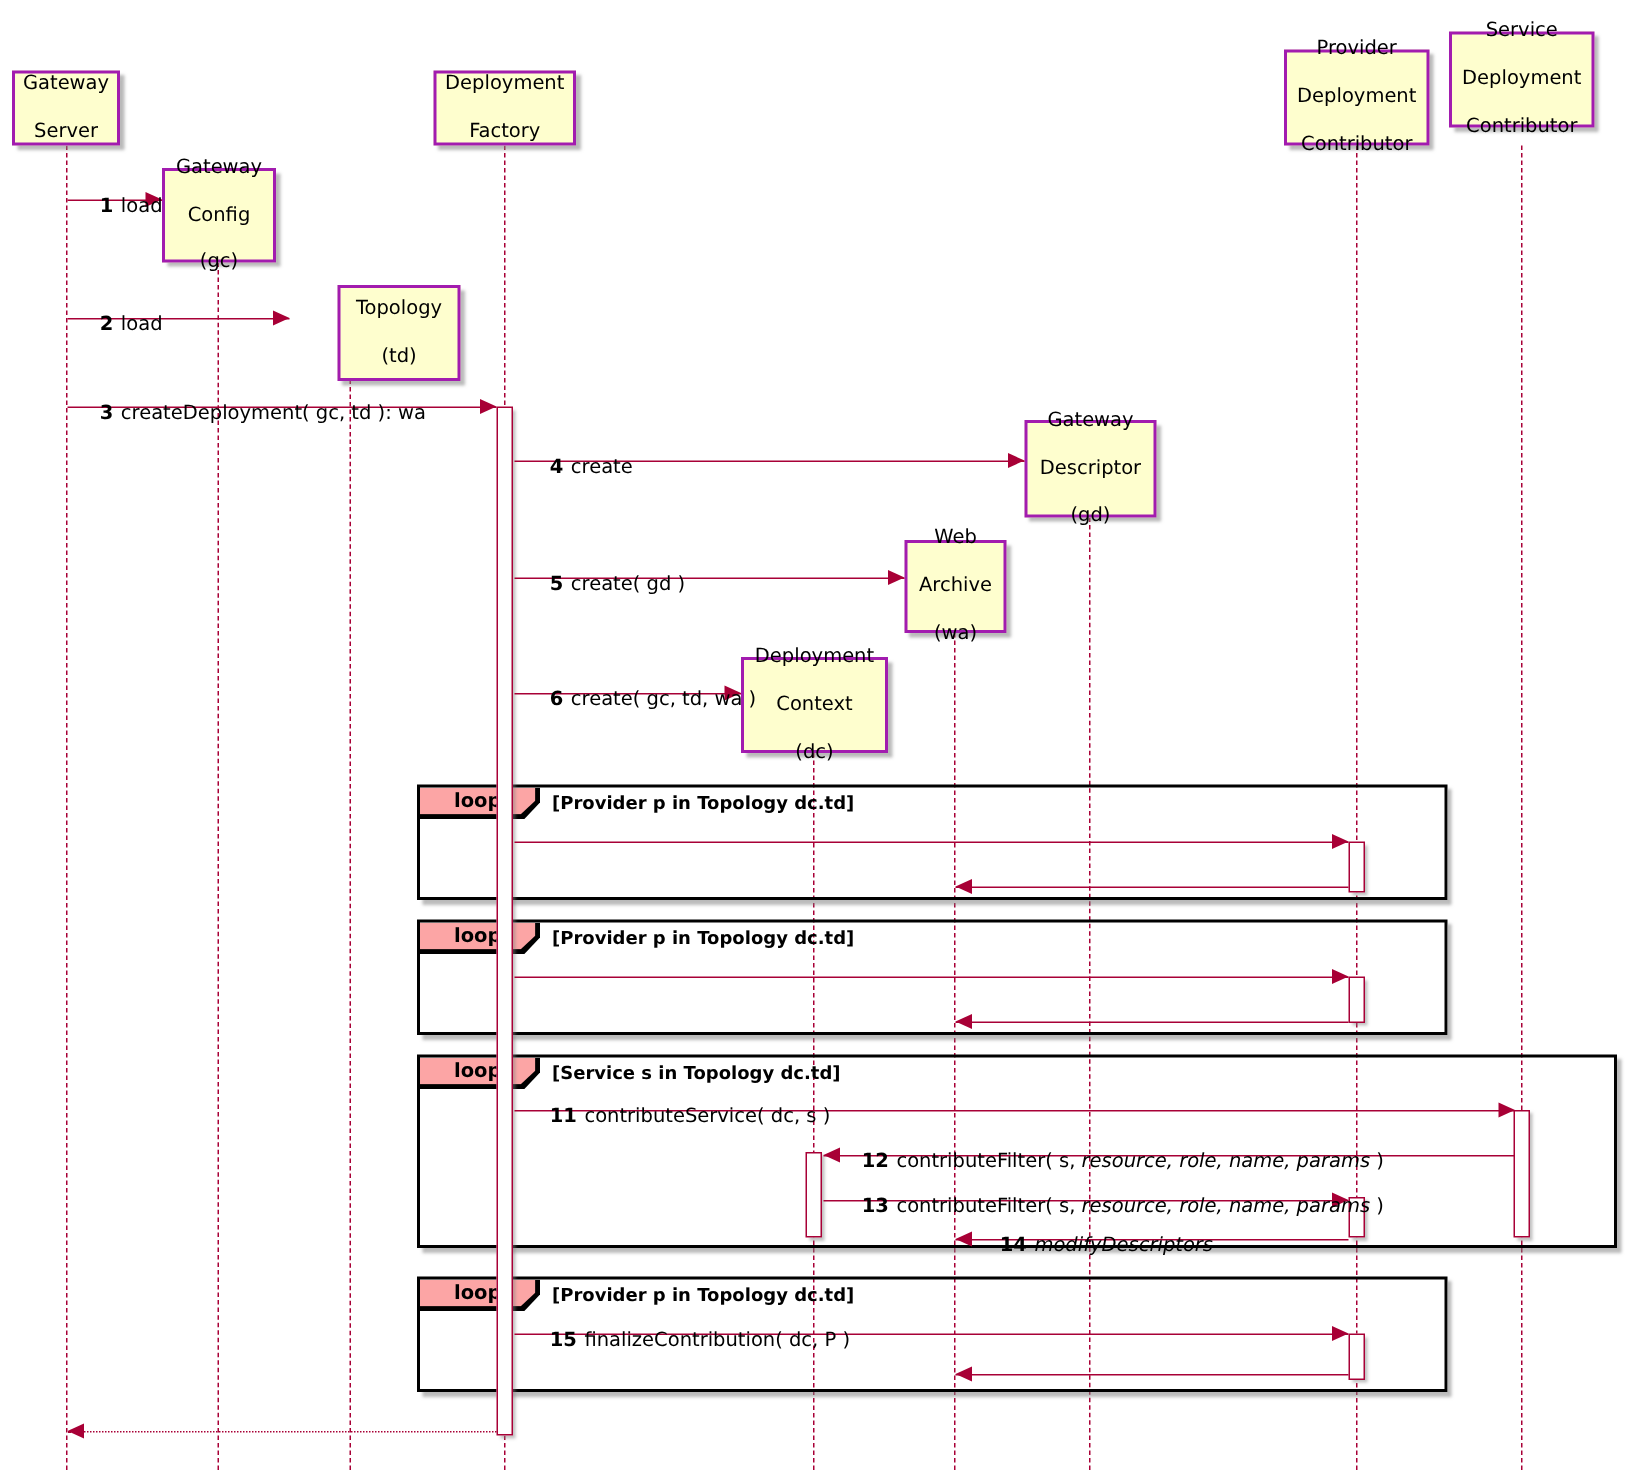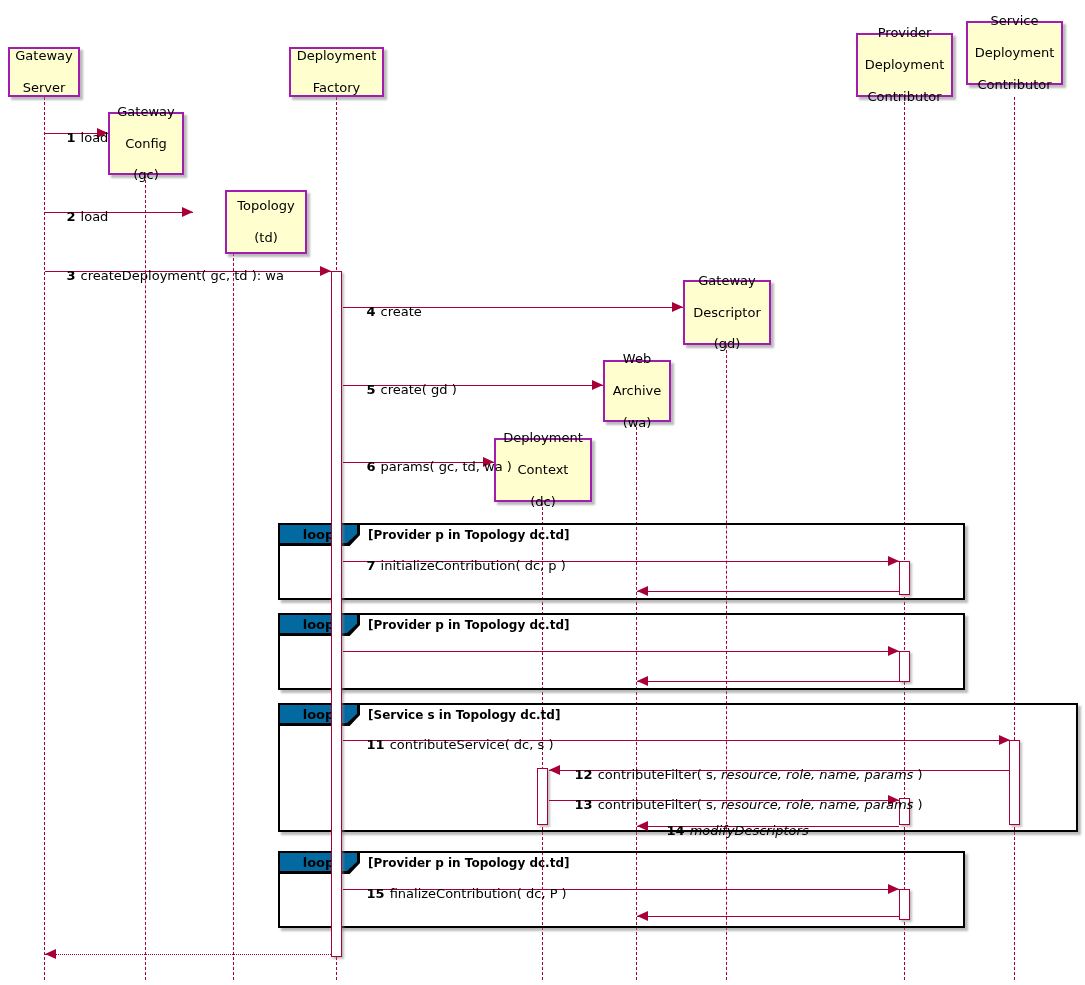--- a/index.html
+++ b/index.html
@@ -11,21 +11,21 @@
   .pbox{position:absolute;background:#FEFECE;border:2px solid #a21caf;
         box-shadow:3px 3px 2px rgba(130,130,130,.55);box-sizing:border-box;
         display:flex;flex-direction:column;align-items:center;justify-content:center;
         font-size:13px;line-height:1.22;text-align:center;gap:16px;}
   .bar{position:absolute;width:11px;background:#fff;border:1px solid #A80036;
        box-sizing:border-box;box-shadow:2px 2px 2px rgba(130,130,130,.5);}
   .frame{position:absolute;border:2px solid #000;box-sizing:border-box;
          box-shadow:3px 3px 2px rgba(130,130,130,.55);}
   .pent-outer{position:absolute;left:0;top:0;width:80px;height:21px;background:#000;
               clip-path:polygon(0 0,100% 0,100% 48%,87% 100%,0 100%);}
-  .pent-inner{position:absolute;left:0;top:0;width:77px;height:18px;background:#0369a1;
+  .pent-inner{position:absolute;left:0;top:0;width:77px;height:18px;background:#fca5a5;
               clip-path:polygon(0 0,100% 0,100% 48%,87% 100%,0 100%);
               display:flex;align-items:center;justify-content:center;
               font-size:13px;font-weight:bold;}
   .cond{position:absolute;top:3px;left:88px;font-size:12px;font-weight:bold;white-space:pre;}
   .msg{position:absolute;font-size:13px;white-space:pre;line-height:16px;text-align:right;}
   .msg b{font-weight:bold;margin-right:5px;}
   .msg i{font-style:italic;}
   .arrow{position:absolute;height:0;border-top:1px solid #A80036;}
   .arrow.dot{border-top-style:dotted;}
   .arrow::after{content:"";position:absolute;width:0;height:0;top:-6px;
@@ -153,24 +153,21 @@
   <div class="msg" style="left:50px;top:252px;">
     <b>3</b><span>createDeployment( gc, td ): wa</span>
   </div>
   <div class="msg" style="left:350px;top:288px;">
     <b>4</b><span>create</span>
   </div>
   <div class="msg" style="left:350px;top:366px;">
     <b>5</b><span>create( gd )</span>
   </div>
   <div class="msg" style="left:350px;top:443px;">
-    <b>6</b><span>params( gc, td, wa )</span>
-  </div>
-  <div class="msg" style="left:350px;top:542px;">
-    <b>7</b><span>initializeContribution( dc, p )</span>
+    <b>6</b><span>create( gc, td, wa )</span>
   </div>
   <div class="msg" style="left:350px;top:721px;">
     <b>11</b><span>contributeService( dc, s )</span>
   </div>
   <div class="msg" style="left:558px;top:751px;">
     <b>12</b><span>contributeFilter( s, </span><i>resource, role, name, params</i><span> )</span>
   </div>
   <div class="msg" style="left:558px;top:781px;">
     <b>13</b><span>contributeFilter( s, </span><i>resource, role, name, params</i><span> )</span>
   </div>

